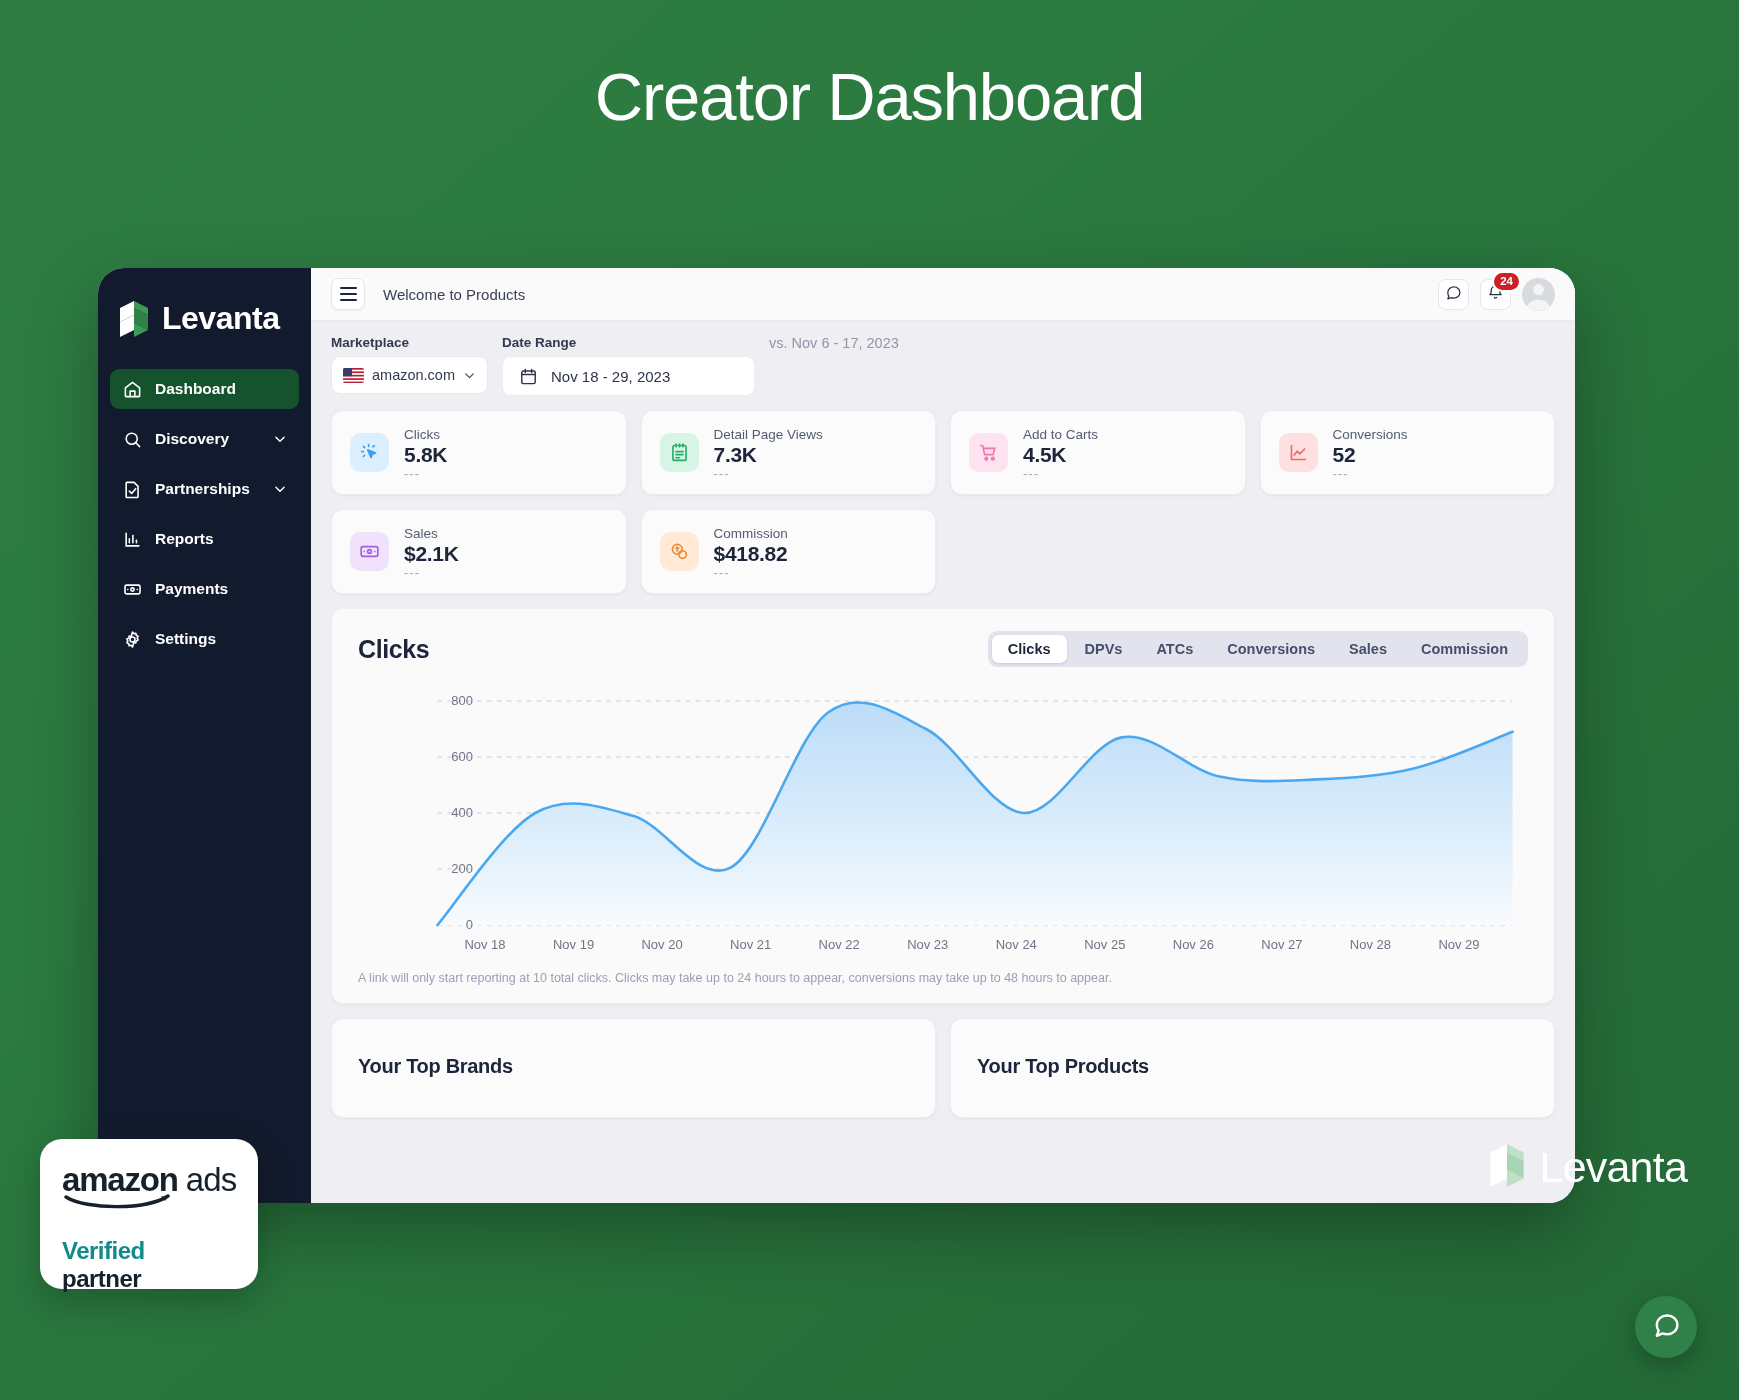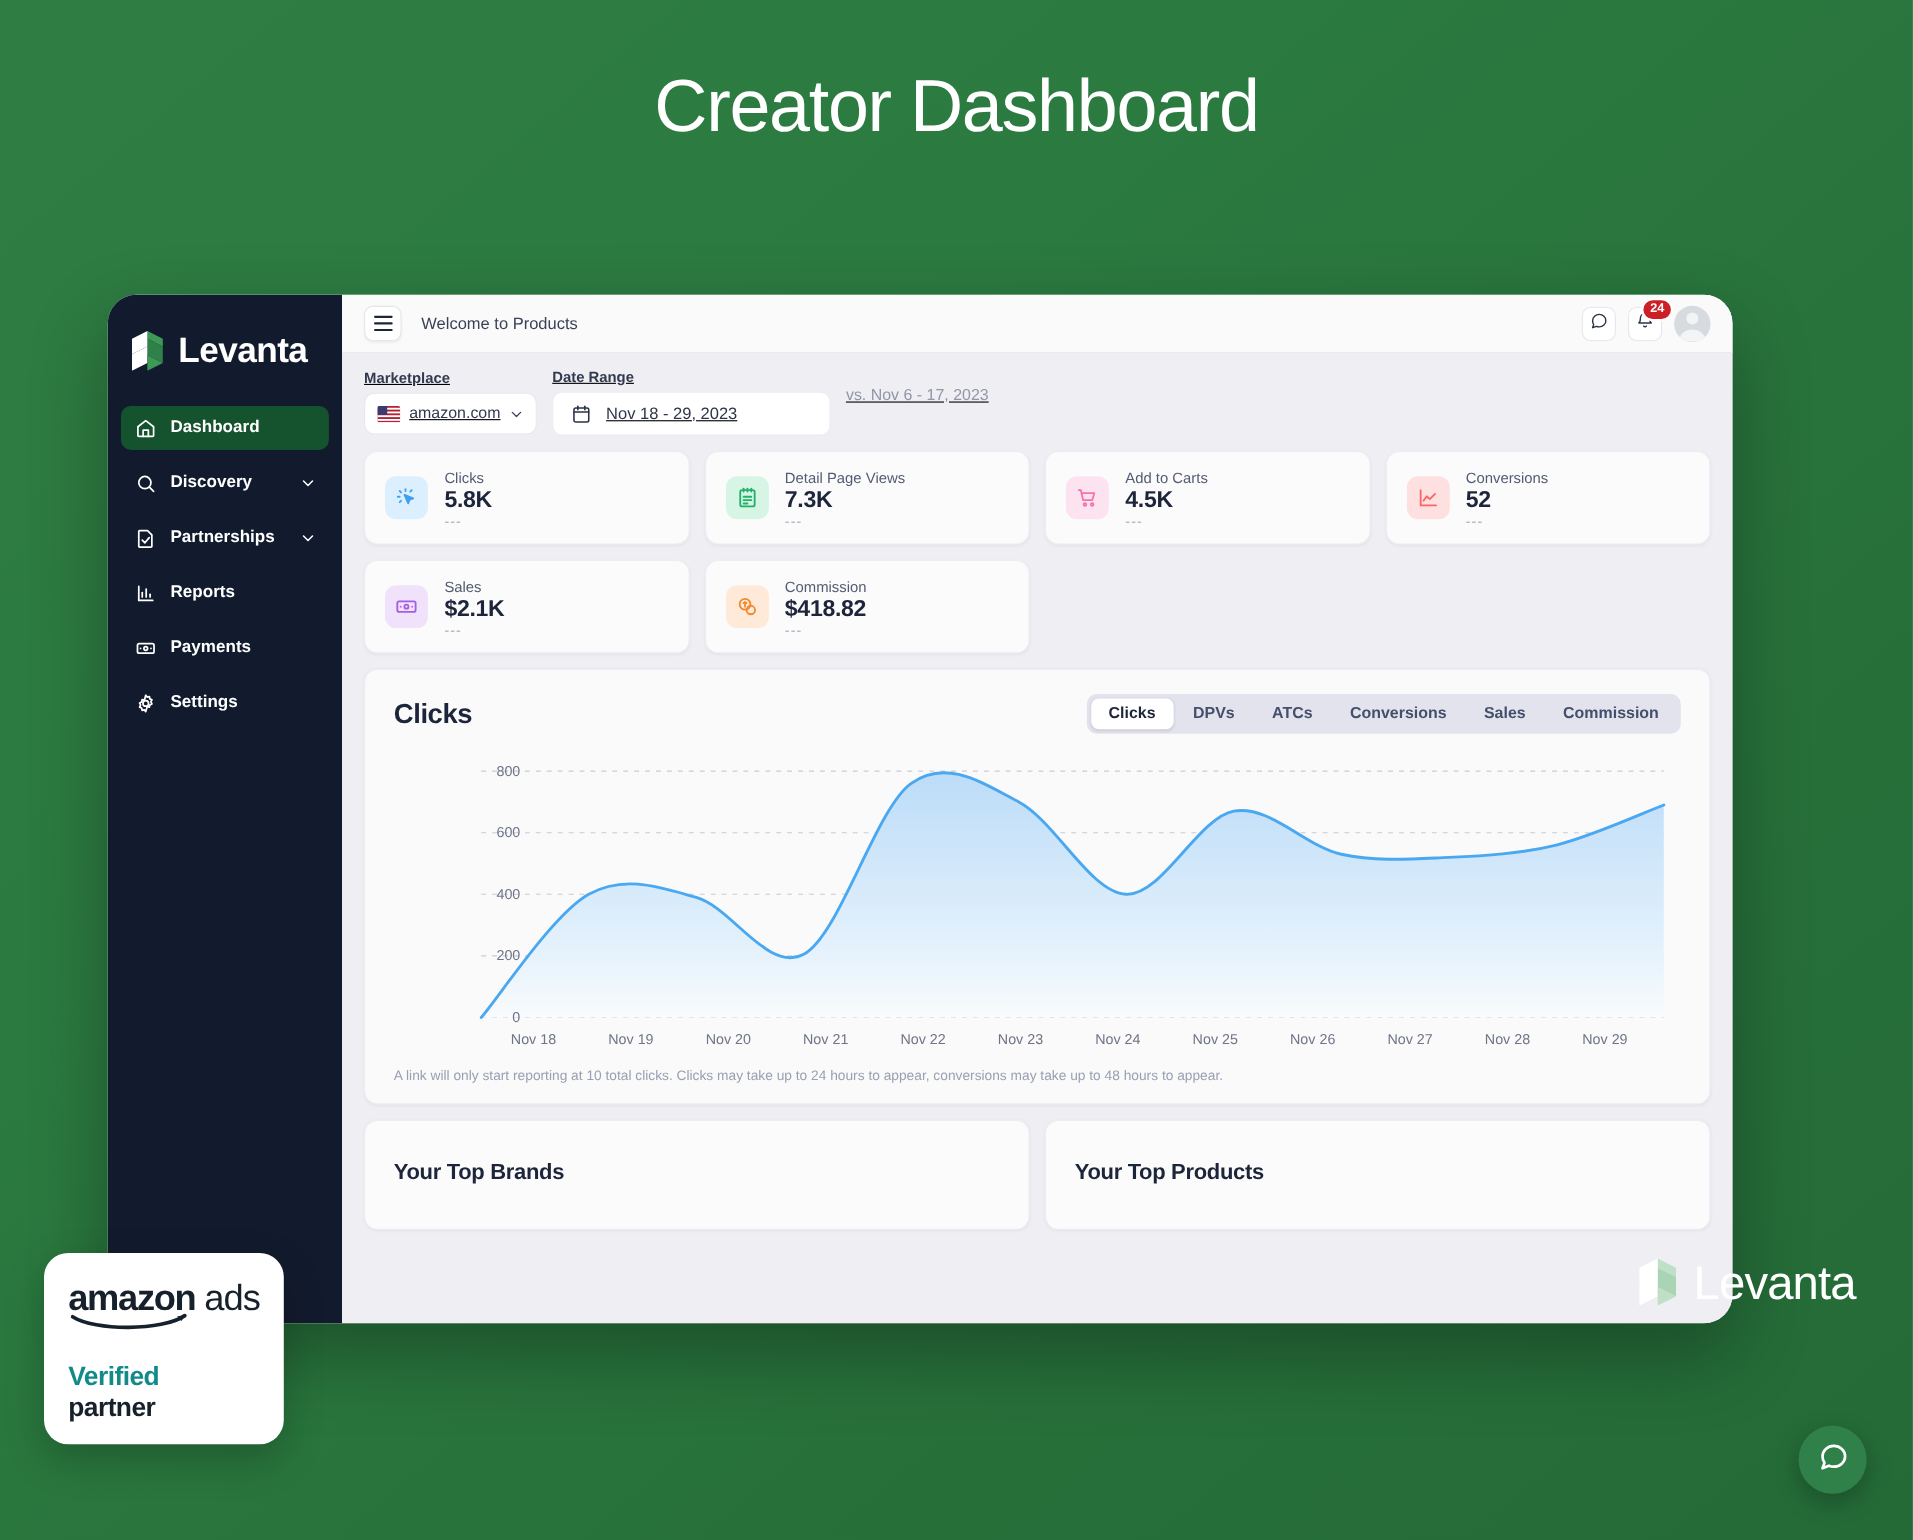--- a/index.html
+++ b/index.html
@@ -116,21 +116,21 @@
     background: #d7dade; display:flex; align-items:flex-end; justify-content:center; overflow:hidden;
   }
 
   
   .content {
     flex: 1; padding: 14px 20px 0 20px;
     overflow: hidden;
   }
 
   
-  .filters { display: flex; align-items: center; gap: 14px; margin-bottom: 14px; text-decoration: underline; }
+  .filters { display: flex; align-items: flex-start; gap: 14px; margin-bottom: 14px; }
   .filter-group .flabel {
     font-size: 13.5px; font-weight: bold; color: #323a4f; margin-bottom: 6px; display:block;
   }
   .select-box {
     height: 38px; background: #fff; border: 1px solid #e7e7ef; border-radius: 9px;
     display: flex; align-items: center; gap: 8px; padding: 0 11px;
     font-size: 14.5px; color: #303a4e; cursor: pointer; min-width: 148px;
   }
   .flag { width: 21px; height: 15px; border-radius: 2px; overflow:hidden; flex-shrink:0; }
   .date-box {
@@ -194,21 +194,21 @@
   .chat-fab {
     position: absolute; right: 42px; bottom: 42px;
     width: 62px; height: 62px; border-radius: 50%;
     background: #2f8049; display:flex; align-items:center; justify-content:center;
     box-shadow: 0 8px 22px rgba(0,0,0,.25); cursor: pointer; z-index: 40;
   }
 
   
   .ads-badge {
     position: absolute; left: 40px; top: 1139px;
-    width: 218px; height: 174px;
+    width: 218px; height: 150px;
     background: #fff; border-radius: 22px;
     box-shadow: 0 14px 36px rgba(0,0,0,.22);
     padding: 22px 22px 0 22px;
     z-index: 50;
   }
   .ads-wordmark { display:flex; align-items: baseline; gap: 8px; }
   .ads-amazon { font-size: 33px; font-weight: bold; color: #16212c; letter-spacing:-1.2px; position:relative; }
   .ads-ads { font-size: 33px; color: #16212c; letter-spacing:-0.8px; }
   .ads-verified { font-size: 24px; font-weight: bold; color: #128a8a; margin-top: 24px; letter-spacing:-0.5px; }
   .ads-partner { font-size: 24px; font-weight: bold; color: #16212c; letter-spacing:-0.5px; }

